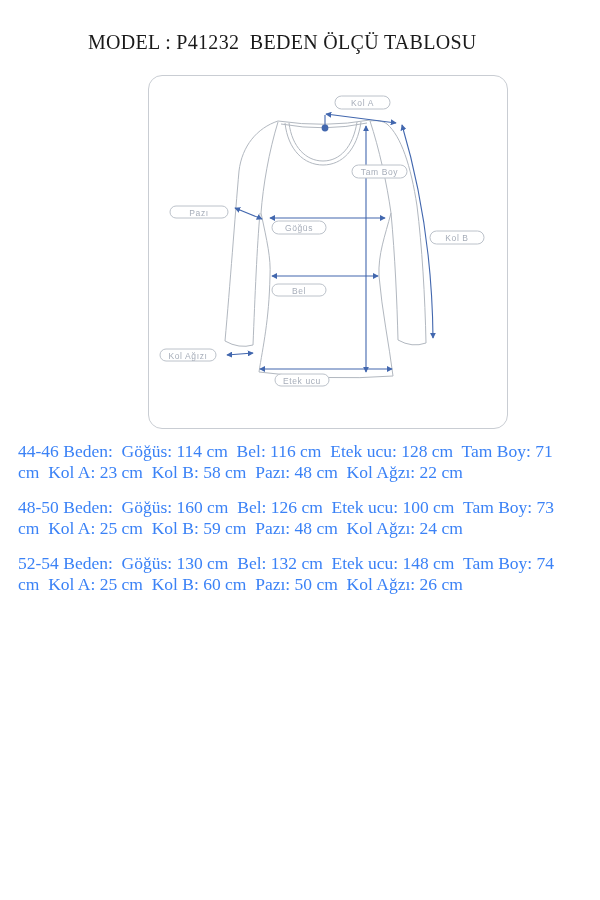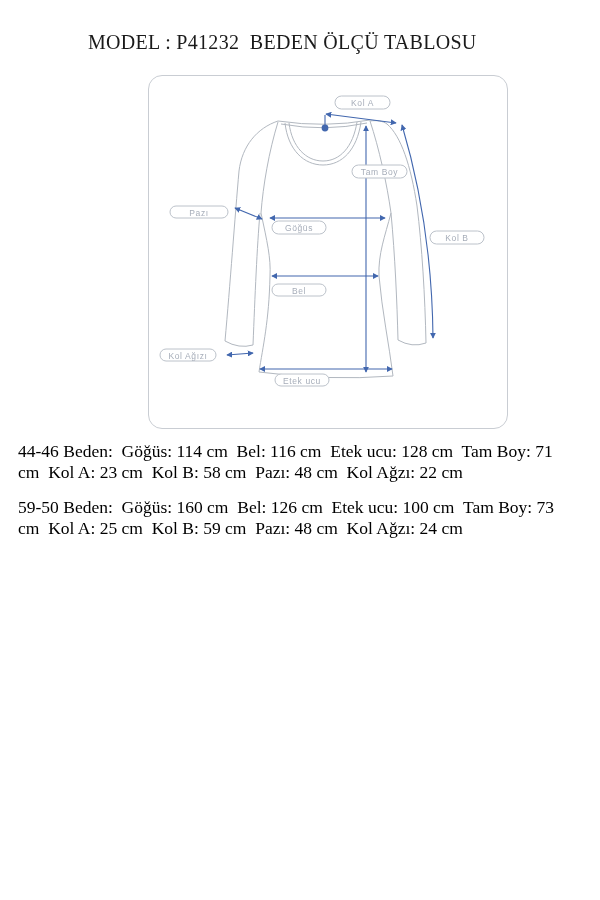--- a/index.html
+++ b/index.html
@@ -9,21 +9,21 @@
            letter-spacing:.3px;white-space:pre;color:#1a1a1a;}
   #diagram-frame{position:absolute;left:122px;top:75px;width:358px;height:352px;
                  border:1px solid #c9cdd3;border-radius:14px;box-sizing:content-box;margin-left:26px;}
   #diagram-frame svg{display:block;width:358px;height:352px;}
   .garment{stroke:#b2b8c0;stroke-width:1;fill:none;}
   .measure{stroke:#4267ae;stroke-width:1.1;fill:none;}
   .pill{fill:#ffffff;stroke:#bcc2ca;stroke-width:1;}
   .pill-txt{font-family:"Liberation Sans", sans-serif;font-size:8.5px;letter-spacing:.6px;
             fill:#a6adb9;text-anchor:middle;}
   #size-table{position:absolute;left:0;top:441px;width:600px;padding:0 22px 0 18px;box-sizing:border-box;}
-  .size-row{margin:0 0 14px 0;font-size:17.5px;line-height:21px;white-space:pre-wrap;color:#000000;}
+  .size-row{margin:0 0 14px 0;font-size:17.5px;line-height:21px;white-space:pre-wrap;color:#3b82f6;}
 </style>
 </head>
 <body>
 
 <div id="page">
 
   <h1 id="title">MODEL : P41232  BEDEN ÖLÇÜ TABLOSU</h1>
 
   <div id="diagram-frame">
     <svg viewBox="0 0 358 352" xmlns="http://www.w3.org/2000/svg">
@@ -110,16 +110,17 @@
         <g>
           <rect class="pill" x="126" y="298" width="54" height="12" rx="6"></rect>
           <text class="pill-txt" x="153" y="304.5" dominant-baseline="central">Etek ucu</text>
         </g>
       </g>
     </svg>
   </div>
 
   <section id="size-table">
       <p class="size-row"><span>44-46 Beden:</span><span>  Göğüs: 114 cm</span><span>  Bel: 116 cm</span><span>  Etek ucu: 128 cm</span><span>  Tam Boy: 71 cm</span><span>  Kol A: 23 cm</span><span>  Kol B: 58 cm</span><span>  Pazı: 48 cm</span><span>  Kol Ağzı: 22 cm</span></p>
-      <p class="size-row"><span>59-50 Beden:</span><span>  Göğüs: 160 cm</span><span>  Bel: 126 cm</span><span>  Etek ucu: 100 cm</span><span>  Tam Boy: 73 cm</span><span>  Kol A: 25 cm</span><span>  Kol B: 59 cm</span><span>  Pazı: 48 cm</span><span>  Kol Ağzı: 24 cm</span></p>
+      <p class="size-row"><span>48-50 Beden:</span><span>  Göğüs: 160 cm</span><span>  Bel: 126 cm</span><span>  Etek ucu: 100 cm</span><span>  Tam Boy: 73 cm</span><span>  Kol A: 25 cm</span><span>  Kol B: 59 cm</span><span>  Pazı: 48 cm</span><span>  Kol Ağzı: 24 cm</span></p>
+      <p class="size-row"><span>52-54 Beden:</span><span>  Göğüs: 130 cm</span><span>  Bel: 132 cm</span><span>  Etek ucu: 148 cm</span><span>  Tam Boy: 74 cm</span><span>  Kol A: 25 cm</span><span>  Kol B: 60 cm</span><span>  Pazı: 50 cm</span><span>  Kol Ağzı: 26 cm</span></p>
     </section>
 
 </div>
 
 </body></html>

